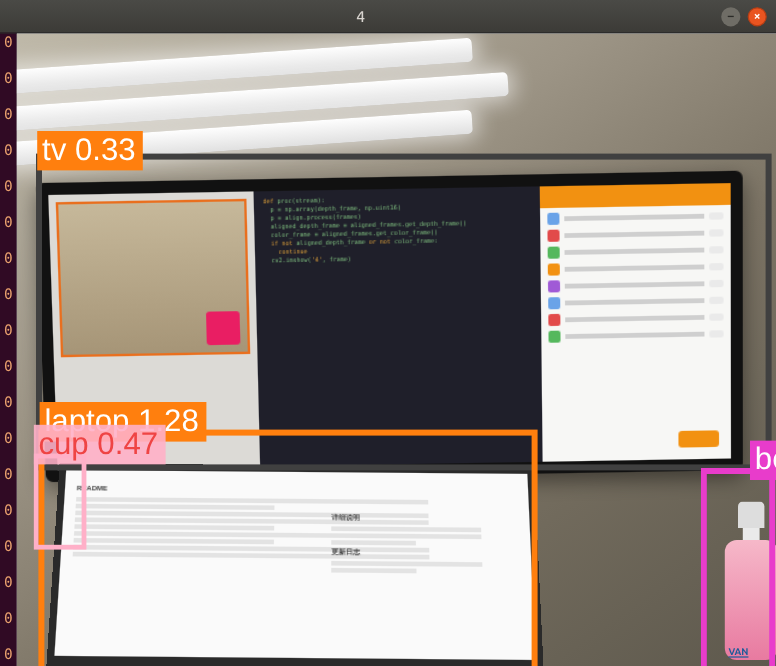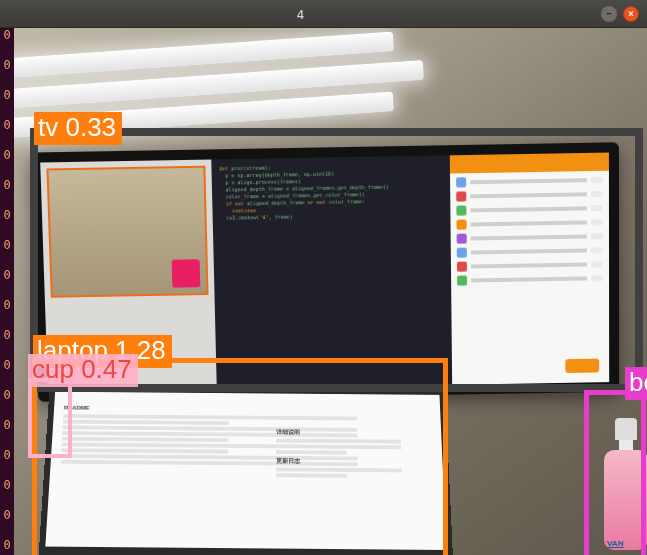--- a/index.html
+++ b/index.html
@@ -185,21 +185,21 @@
     position: absolute;
     left: -4px; top: -24px;
     padding: 0 6px 2px 4px;
     font-family: Arial, sans-serif;
     font-size: 26px;
     font-weight: 400;
     color: #fff;
     white-space: nowrap;
   }
   .det.tv   { left:16px; top:100px; width:613px; height:264px;
-              border: 8px solid #404040; }
+              border: 5px solid #404040; }
   .det.tv .tag { background:#ff7f0e; }
 
   .det.laptop-box { left:18px; top:330px; width:416px; height:208px;
               border: 5px solid #ff7f0e; }
   .det.laptop-box .tag { background:#ff7f0e; top:-28px;}
 
   .det.cup  { left:14px; top:350px; width:44px; height:80px;
               border: 4px solid #ffb0c8; }
   .det.cup .tag { background: rgba(255,176,200,0.9); color:#ef4444; top:-28px;
                   font-size:26px;}

